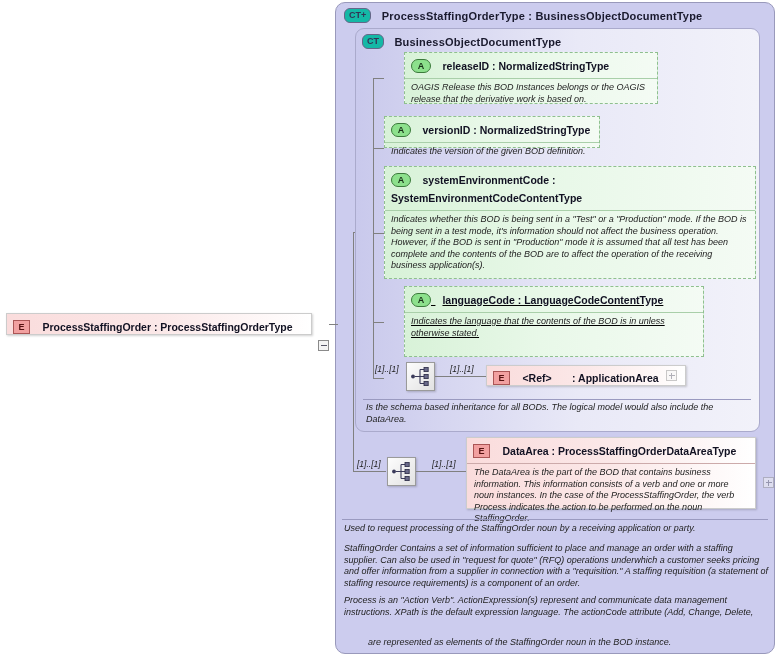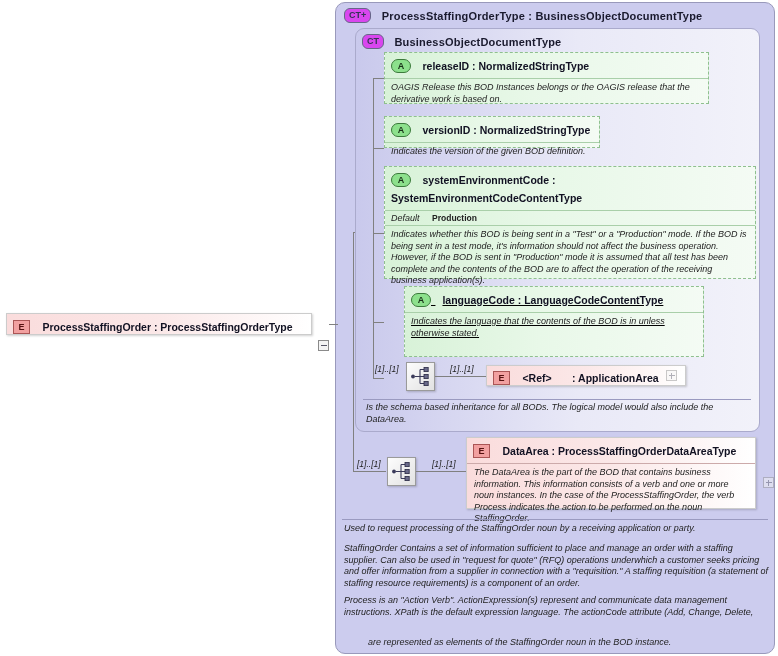--- a/index.html
+++ b/index.html
@@ -20,21 +20,21 @@
     left:355px;top:28px;width:405px;height:404px;
     background:linear-gradient(to right,#c9c9ec 0%, #e9e9f7 55%, #f2f2fa 100%);
     border:1px solid #aaaacc;
     border-radius:9px;
     box-sizing:border-box;
   }
 
   
   .badge-ct{
     display:inline-block;vertical-align:middle;
-    background:#d946ef;border:1px solid #666688;border-radius:6px;
+    background:#14b8a6;border:1px solid #666688;border-radius:6px;
     font-size:9px;font-weight:bold;color:#333355;
     padding:1px 4px;line-height:11px;letter-spacing:0px;
   }
   .badge-ct .plus{font-size:9px;}
   .badge-a{
     display:inline-block;vertical-align:middle;
     background:#8ce08c;border:1px solid #3b7a3b;border-radius:8px;
     font-size:9px;font-weight:bold;color:#183018;
     width:18px;height:12px;line-height:12px;text-align:center;
   }
@@ -144,44 +144,40 @@
   <span class="ct-title">BusinessObjectDocumentType</span>
 </div>
 
 <div class="abs ln vline" style="left:373px;top:78px;height:300px;"></div>
 <div class="abs ln hline" style="left:373px;top:78px;width:11px;"></div>
 <div class="abs ln hline" style="left:373px;top:148px;width:11px;"></div>
 <div class="abs ln hline" style="left:373px;top:233px;width:11px;"></div>
 <div class="abs ln hline" style="left:373px;top:322px;width:11px;"></div>
 <div class="abs ln hline" style="left:373px;top:378px;width:11px;"></div>
 
-<div class="abs attr-box" style="left:384px;top:52px;width:325px;height:52px;">
+<div class="abs attr-box" style="left:404px;top:52px;width:254px;height:52px;">
   <div class="attr-head">
     <span class="badge-a"><span>A</span></span>
     <span class="attr-name">releaseID : NormalizedStringType</span>
   </div>
   <div class="attr-doc">OAGIS Release this BOD Instances belongs or the OAGIS release that the derivative work is based on.</div>
 </div>
 
 <div class="abs attr-box" style="left:384px;top:116px;width:216px;height:32px;">
   <div class="attr-head">
     <span class="badge-a"><span>A</span></span>
     <span class="attr-name">versionID : NormalizedStringType</span>
   </div>
   <div class="attr-doc">Indicates the version of the given BOD definition.</div>
 </div>
 
 <div class="abs attr-box" style="left:384px;top:166px;width:372px;height:113px;">
   <div class="attr-head" style="text-align:left;">
     <span class="badge-a"><span>A</span></span>
     <span class="attr-name">systemEnvironmentCode : SystemEnvironmentCodeContentType</span>
-  </div>
-  <div class="attr-default">
-    <span class="dlabel">Default</span>
-    <span class="dval">Production</span>
   </div>
   <div class="attr-doc">Indicates whether this BOD is being sent in a "Test" or a "Production" mode. If the BOD is being sent in a test mode, it's information should not affect the business operation. However, if the BOD is sent in "Production" mode it is assumed that all test has been complete and the contents of the BOD are to affect the operation of the receiving business application(s).</div>
 </div>
 
 <div class="abs attr-box" style="left:404px;top:286px;width:300px;height:71px;text-decoration:underline;">
   <div class="attr-head">
     <span class="badge-a"><span>A</span></span>
     <span class="attr-name">languageCode : LanguageCodeContentType</span>
   </div>
   <div class="attr-doc">Indicates the language that the contents of the BOD is in unless otherwise stated.</div>

